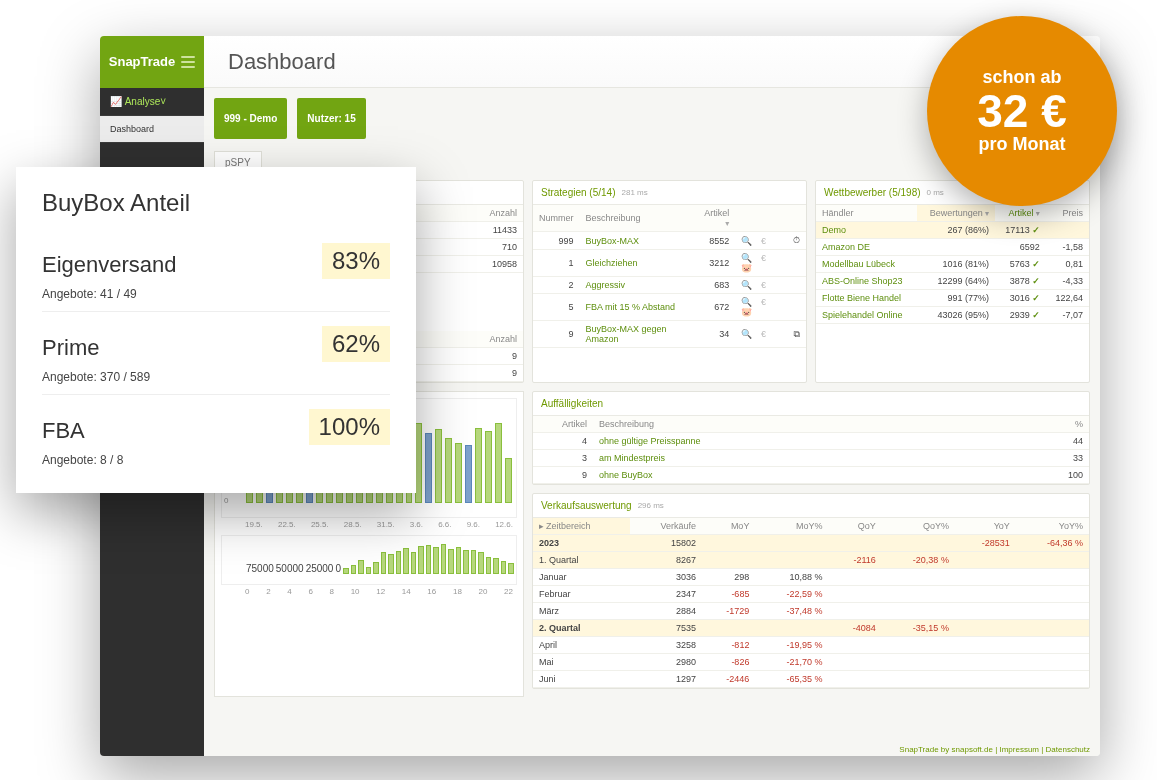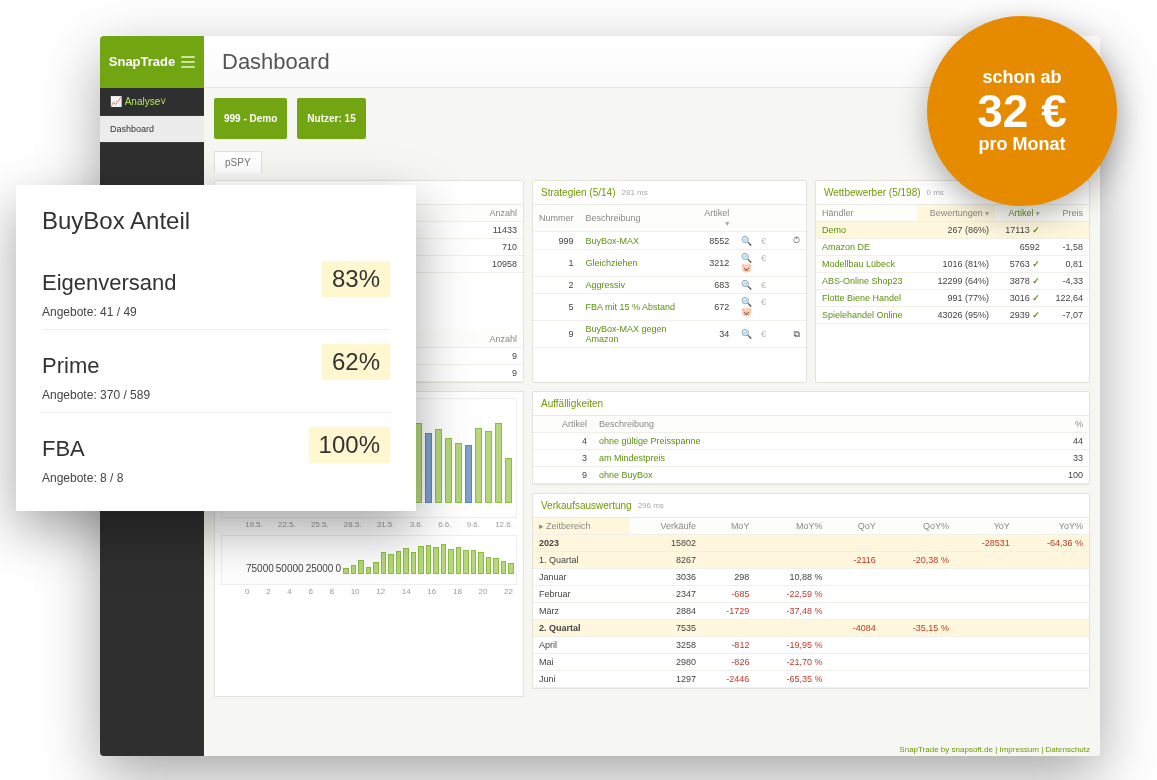--- a/index.html
+++ b/index.html
@@ -25,20 +25,21 @@
     border-radius: 4px;
     overflow: hidden;
   }
   
   .app-header {
     background: linear-gradient(#fff,#fafafa);
     height: 52px;
     display: flex;
     align-items: center;
     border-bottom: 1px solid #e6e6e0;
+    gap: 6px;
   }
   .brand {
     background: #72a512;
     color: #fff;
     height: 52px;
     width: 104px;
     display: flex;
     align-items: center;
     justify-content: center;
     font-weight: 600;
@@ -95,21 +96,21 @@
   .xaxis { display:flex; justify-content:space-between; font-size:8px; color:#999; margin-top:2px; padding:0 4px 0 24px; }
   .mini-chart { margin-top:6px; height:50px; display:flex; align-items:flex-end; gap:2px; padding:2px 2px 10px 24px; border:1px solid #eee; position:relative; }
   .mini-chart .mbar { flex:1; background:#b6d77c; border:1px solid #8abf3d; }
   
   .app-footer { position:absolute; bottom:2px; right:10px; font-size:8px; color:#6f9900; }
   .app-footer a { color:#6f9900; text-decoration:none; }
   
   .buybox-card {
     position:absolute;
     left:16px;
-    top:185px;
+    top:167px;
     width:400px;
     background:#fff;
     box-shadow: 0 20px 50px rgba(0,0,0,0.35);
     padding:22px 26px 16px;
   }
   .buybox-card h2 { font-size:24px; font-weight:400; color:#333; margin-bottom:12px; }
   .bb-row { display:flex; justify-content:space-between; align-items:center; padding-top:14px; }
   .bb-row .bb-label { font-size:22px; color:#333; font-weight:400;margin-top:8px; }
   .bb-row .bb-pct { font-size:24px; color:#333; background:#fff7d0; padding:4px 10px; }
   .bb-sub { font-size:12px; color:#444; margin:8px 0 10px; }

